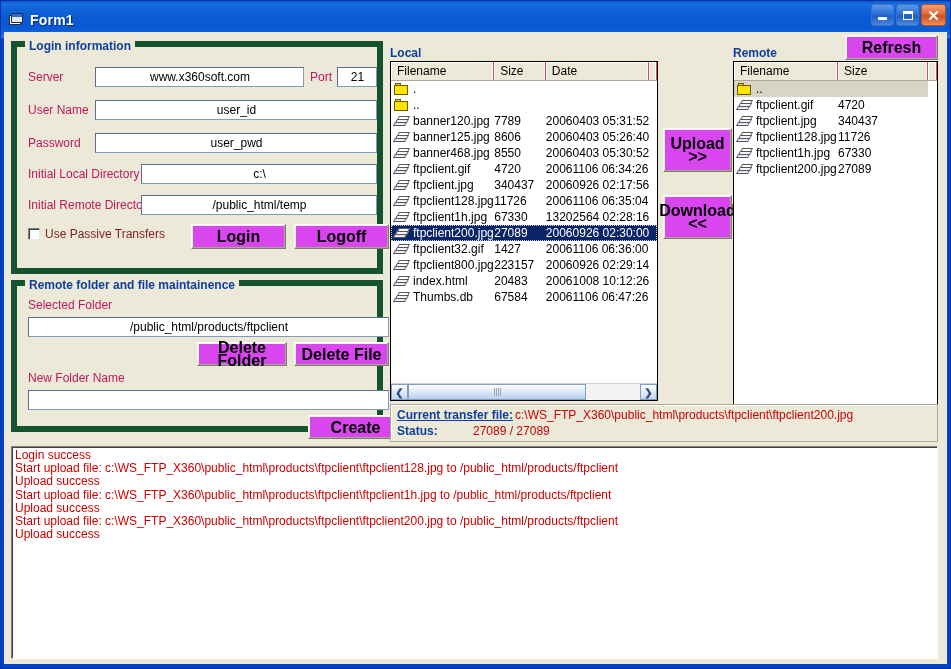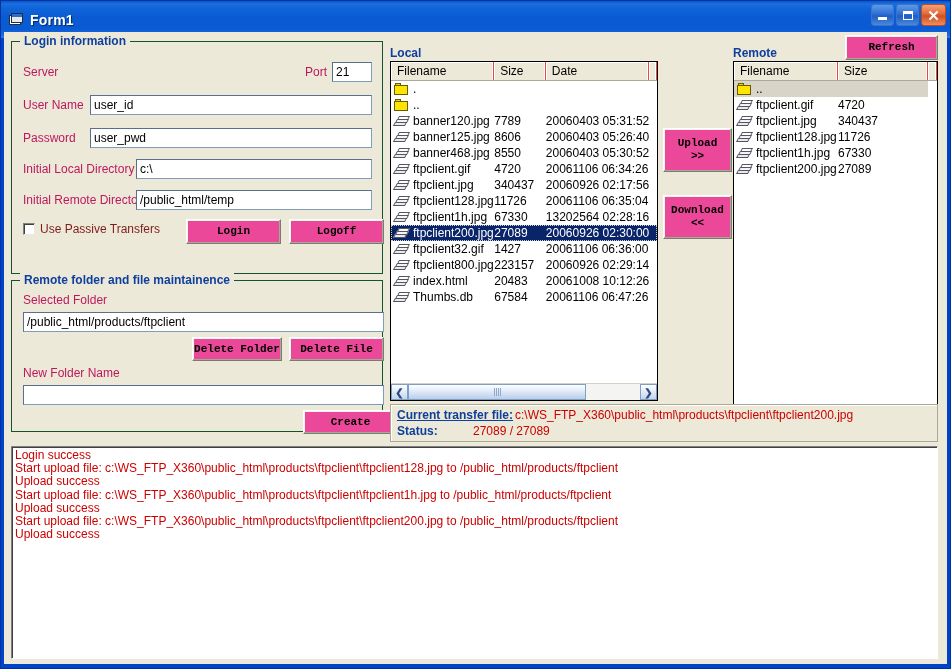--- a/index.html
+++ b/index.html
@@ -74,21 +74,22 @@
   
   #client {
     position: absolute; left: 3px; top: 31px;
     width: 943px; height: 632px;
     background: #ece9d8;
   }
 
   
   .groupbox {
     position: absolute;
-    border: 1px solid #14532d;
+    border: 6px solid #14532d;
+    text-align: center;
   }
   .groupbox > .gb-title {
     position: absolute; top: -8px; left: 8px;
     background: #ece9d8;
     padding: 0 4px;
     color: #0f3f9e;
     font-size: 12px; font-weight: bold;
     white-space: nowrap;
   }
 
@@ -116,27 +117,27 @@
     padding: 1px 2px 0 3px;
     font-family: "Liberation Sans", sans-serif;
     line-height: 16px;
     overflow: hidden;
     white-space: nowrap;
   }
 
   
   .btn {
     position: absolute;
-    background: #ec4899;
+    background: #d946ef;
     border: 1px solid #7b7b6e;
     border-top-color: #ffffff;
     border-left-color: #ffffff;
     box-shadow: inset -1px -1px 0 #aca899, inset 1px 1px 0 #f5f3ea;
-    font-size: 11px; font-weight: bold; color: #000;
-    font-family: Liberation Mono, monospace;
+    font-size: 16px; font-weight: bold; color: #000;
+    font-family: Liberation Sans, sans-serif;
     display: flex; align-items: center; justify-content: center;
     flex-direction: column;
     line-height: 13px;
     cursor: default;
   }
 
   
   .cbox-wrap { position: absolute; display: flex; align-items: center; }
   .cbox {
     width: 12px; height: 12px;
@@ -285,20 +286,21 @@
       </div>
     </div>
   </div>
 
   <div id="client">
 
     <div class="groupbox" style="left:7px; top:9px; width:372px; height:233px;">
       <div class="gb-title">Login information</div>
 
       <div class="lbl" style="left:11px; top:23px;">Server</div>
+      <div class="tbox" style="left:78px; top:20px; width:209px; height:20px;">www.x360soft.com</div>
 
       <div class="lbl" style="left:293px; top:23px;">Port</div>
       <div class="tbox" style="left:320px; top:20px; width:40px; height:20px;">21</div>
 
       <div class="lbl" style="left:11px; top:56px;">User Name</div>
       <div class="tbox" style="left:78px; top:53px; width:282px; height:20px;">user_id</div>
 
       <div class="lbl" style="left:11px; top:89px;">Password</div>
       <div class="tbox" style="left:78px; top:86px; width:282px; height:20px;">user_pwd</div>
 

